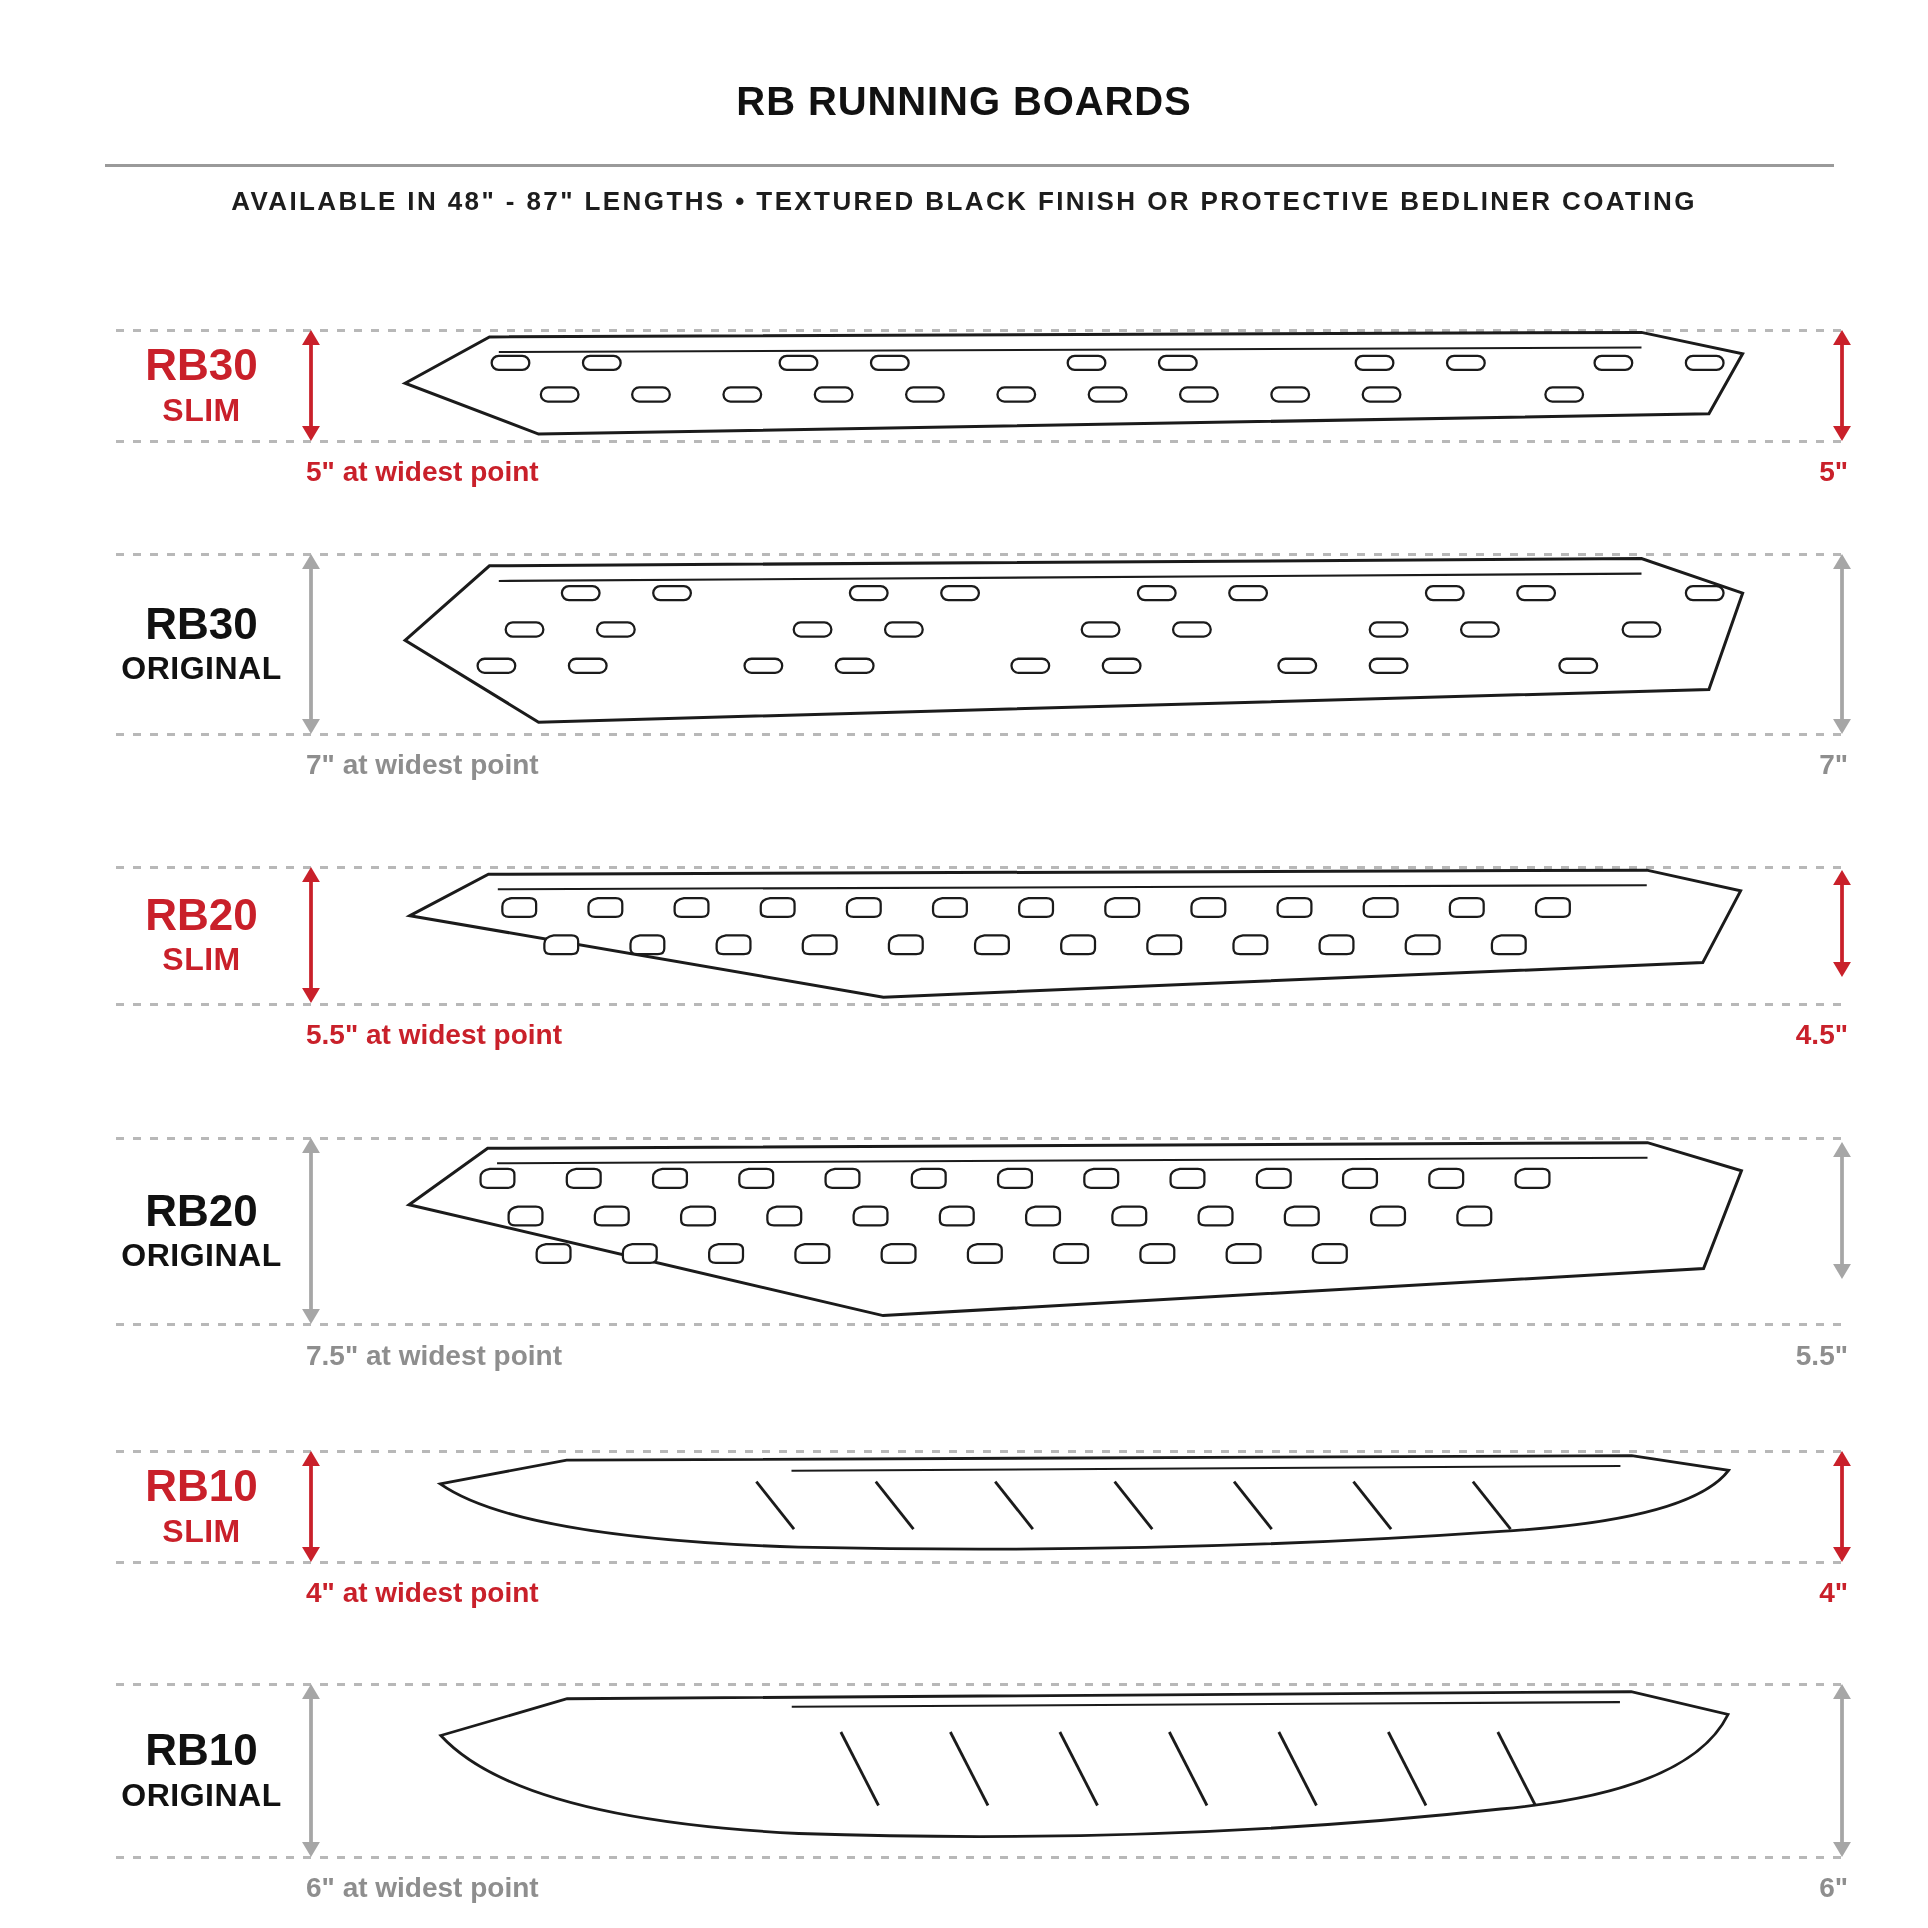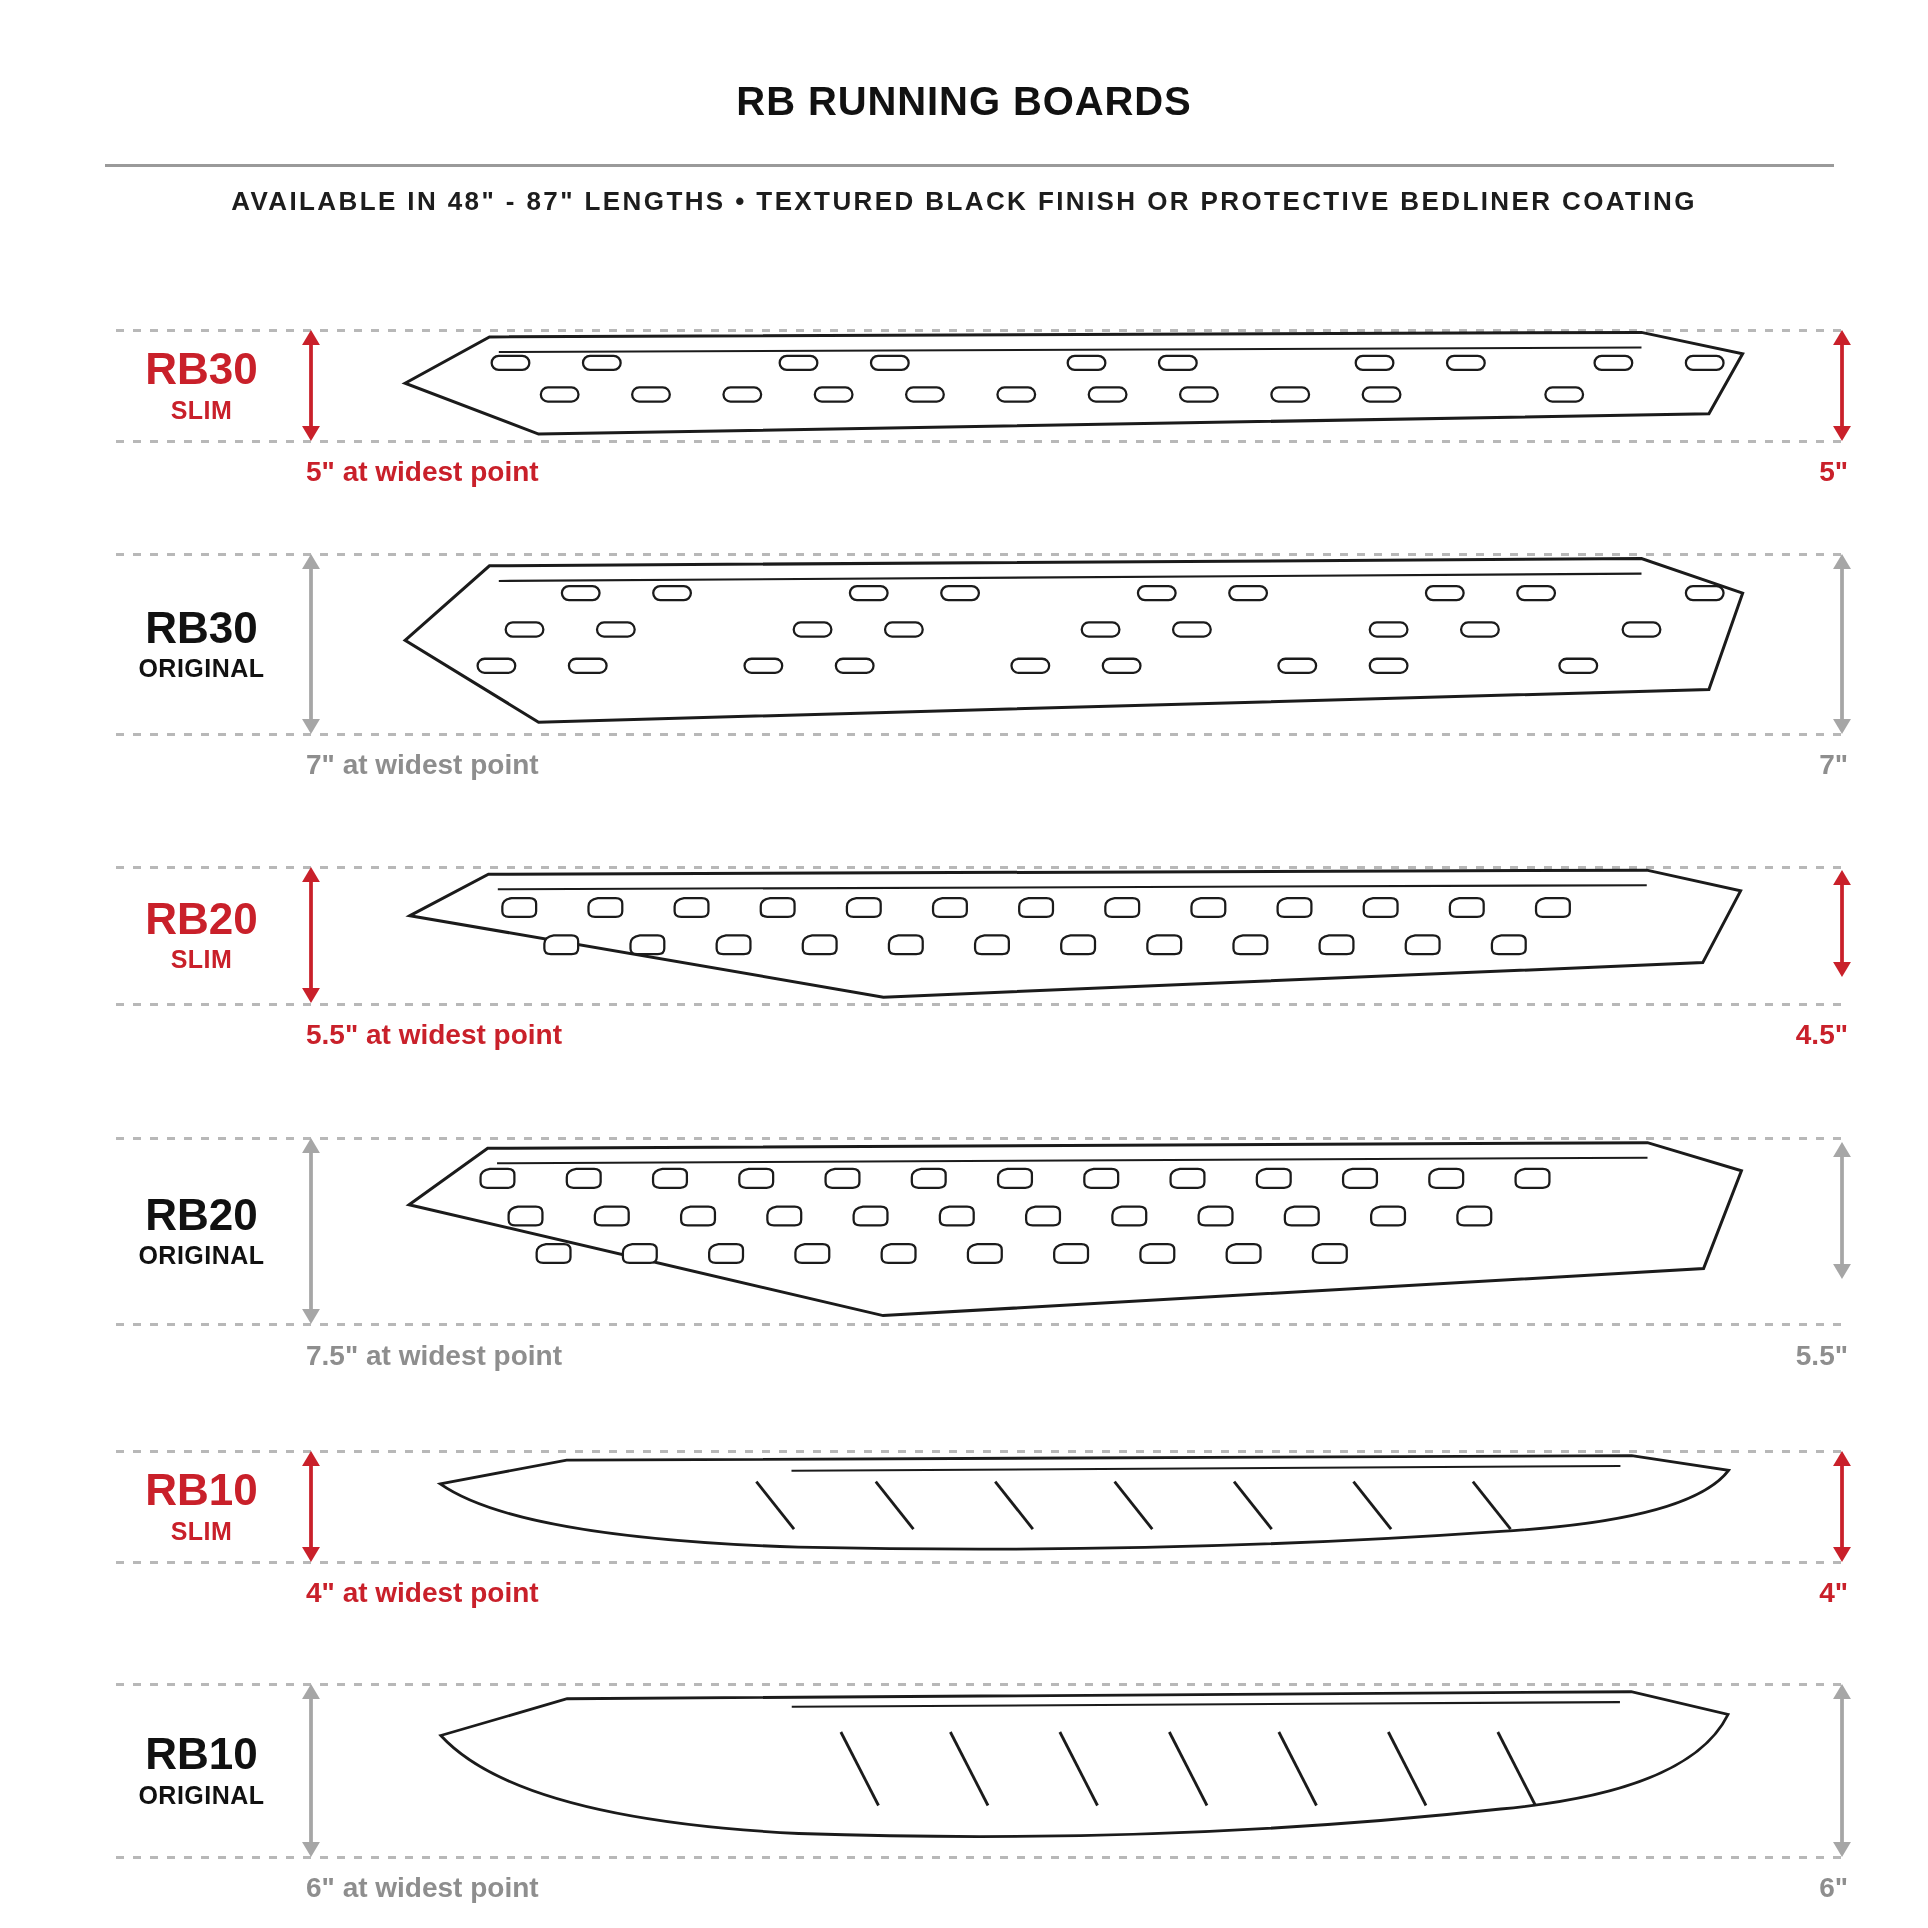--- a/index.html
+++ b/index.html
@@ -33,21 +33,21 @@
   .dash {
     position:absolute; left:104px; right:92px; height:2.8px;
     background:repeating-linear-gradient(90deg, var(--dash) 0 8.5px, transparent 8.5px 17px);
   }
   .label {
     position:absolute; left:104px; top:0; width:171px;
     display:flex; flex-direction:column; justify-content:center; align-items:center;
     text-align:center;
   }
   .model   { font-size:44px; font-weight:800; color:#111; line-height:1.05; }
-  .variant { font-size:25px; font-weight:700; color:#111; margin-top:3px; letter-spacing:0.5px; }
+  .variant { font-size:32px; font-weight:700; color:#111; margin-top:3px; letter-spacing:0.5px; }
   .slim .model, .slim .variant { color:var(--accent); }
   .arrow { position:absolute; width:34px; }
   .board { position:absolute; left:365px; width:1405px; }
   .cap { position:absolute; font-size:28px; font-weight:700; line-height:34px; white-space:nowrap; }
   .cap-left  { left:294px; }
   .cap-right { right:92px; text-align:right; }
   .slim .cap { color:var(--accent); }
   .orig .cap { color:var(--textgray); }
 </style>
 </head>

